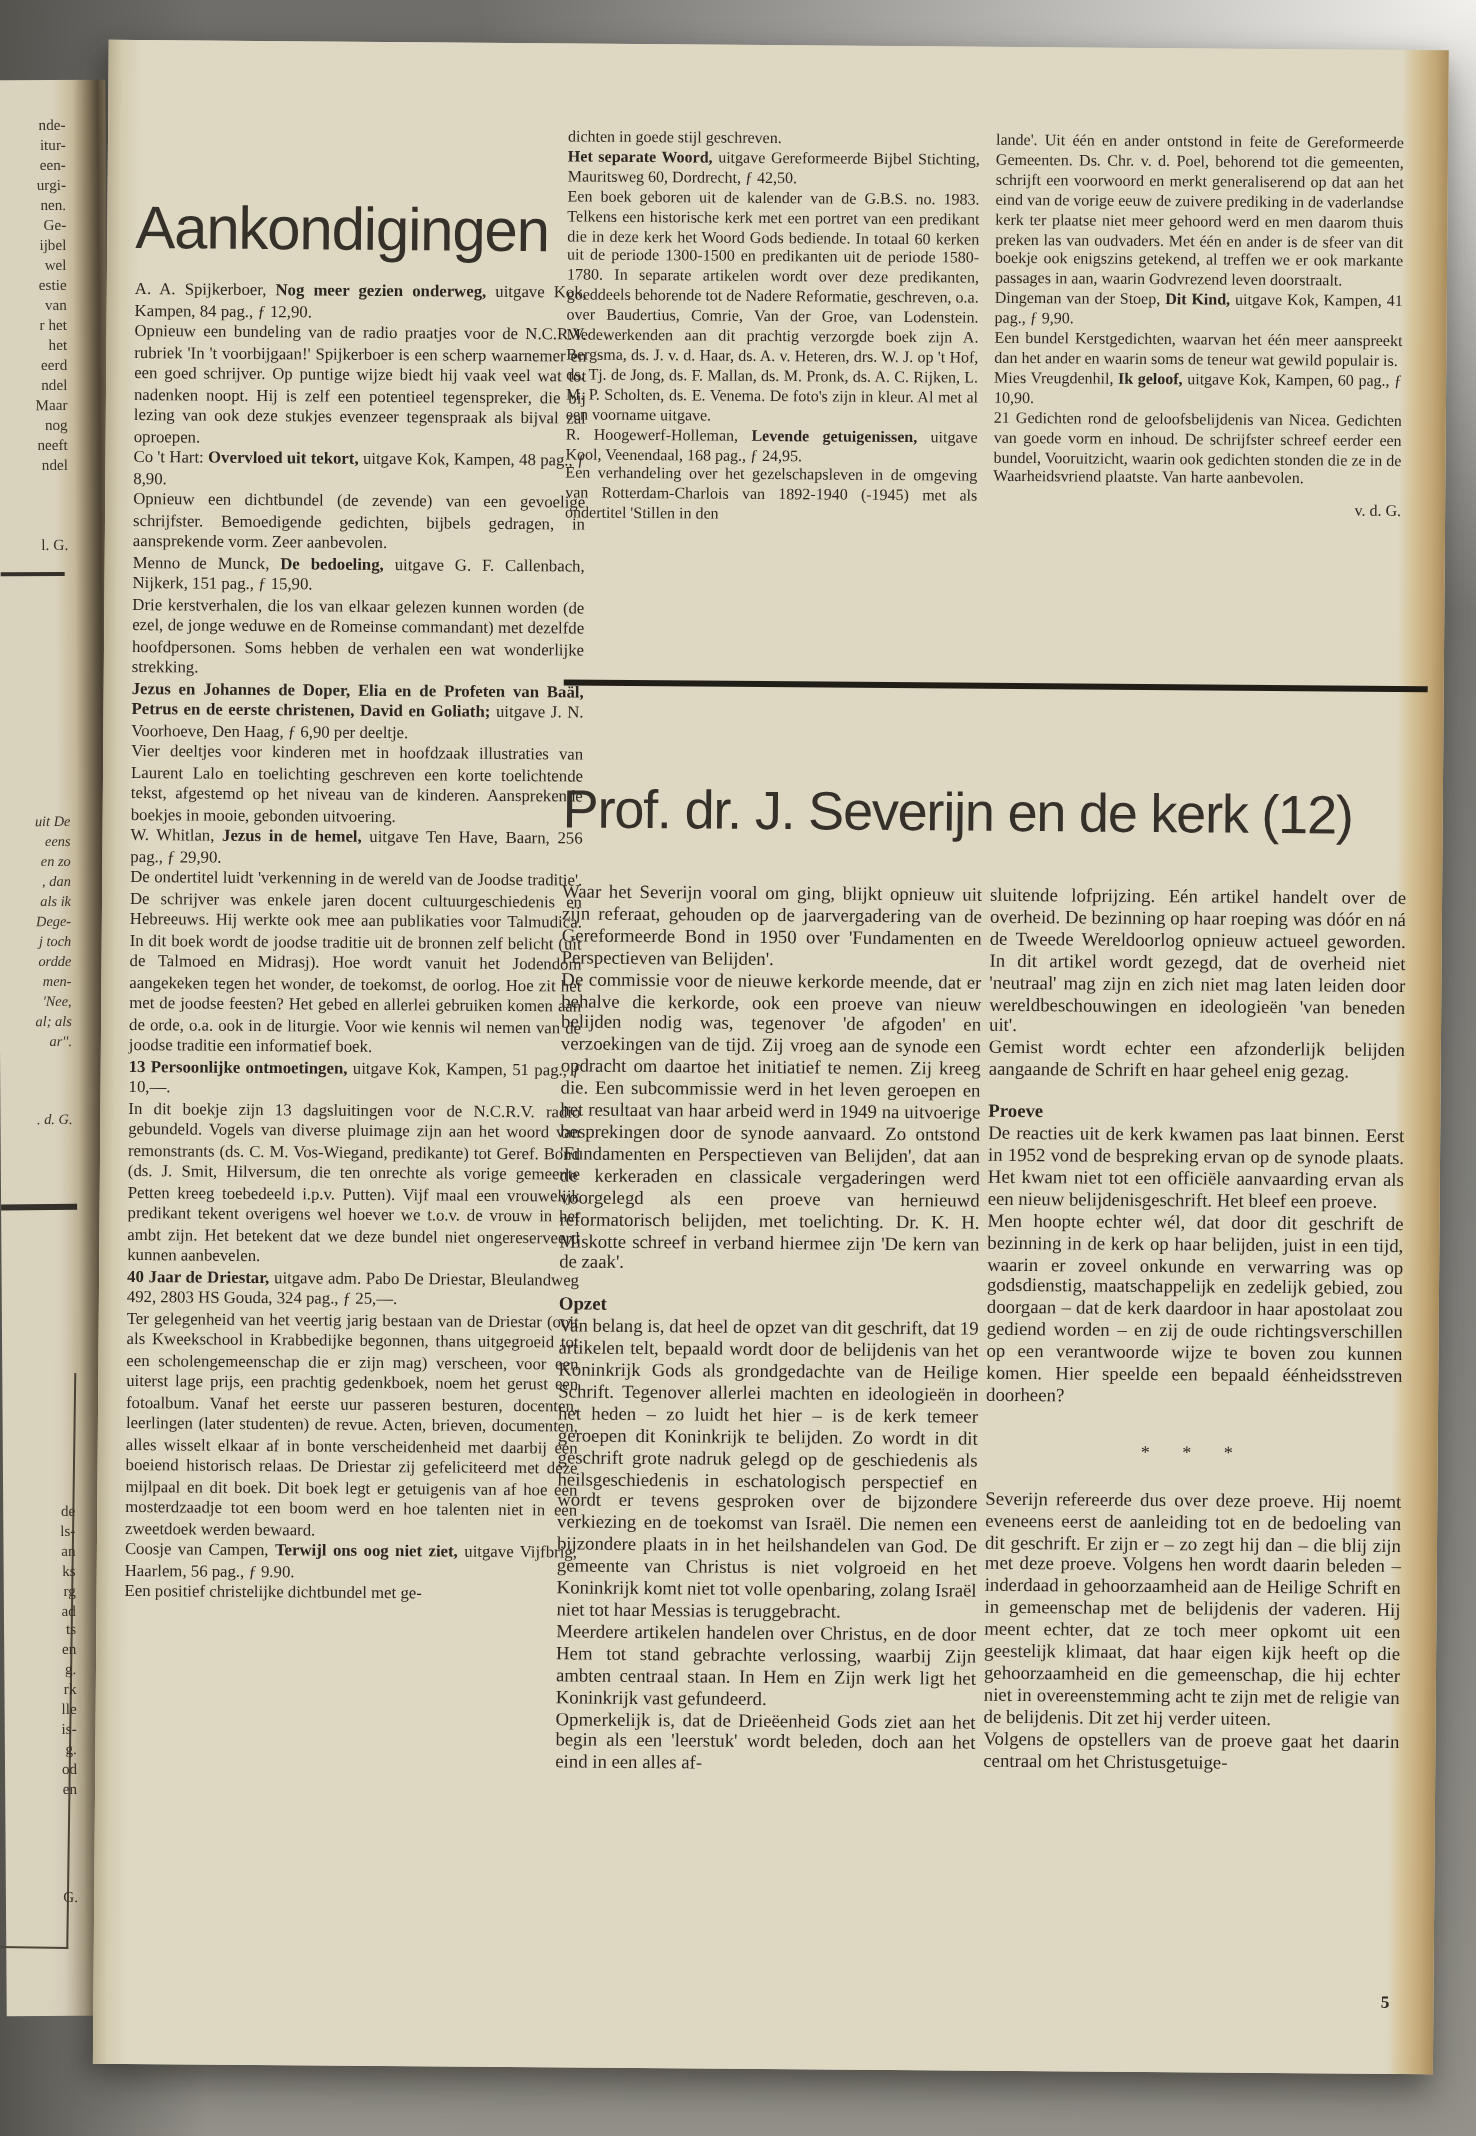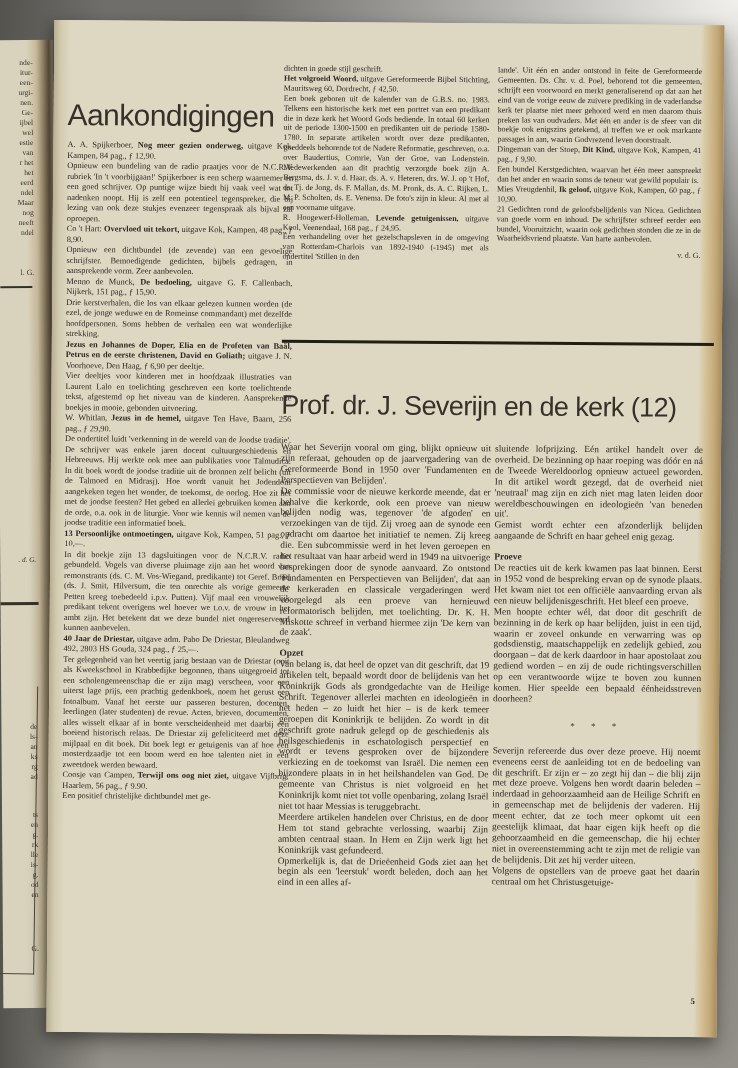--- a/index.html
+++ b/index.html
@@ -12,21 +12,21 @@
       linear-gradient(180deg, #6f6e6a 0%, #81807b 55%, #939189 100%);}
   
   .sliver{position:absolute;left:0;top:40px;width:56px;height:968px;
     transform:rotate(-0.4deg);transform-origin:50% 50%;
     background:linear-gradient(90deg,#d9d2bd 0%,#d9d2bd 52%,#cabd9e 70%,#8f8063 84%,#5f5340 93%,#9a8a6b 100%);
     color:#39332a;}
   .m-block{position:absolute;left:0;width:36px;text-align:right;font-size:7.6px;line-height:10px;white-space:nowrap}
   .m-block.ital{font-style:italic;font-size:7.2px}
   .b1{top:18px}
   .b2{top:366px}
-  .b3{top:682px}
+  .b3{top:711px}
   .b4{top:770px}
   .m-sig{position:absolute;left:0;width:36px;text-align:right;font-size:7.8px}
   .s1{top:228px}
   .s2{top:516px;font-style:italic;font-size:7.2px}
   .s3{top:904px;font-size:7.6px}
   .m-rule{position:absolute;background:#35302a}
   .r1{left:2px;top:246px;width:32px;height:2px}
   .r2{left:0;top:562px;width:38px;height:3px}
   .m-box{position:absolute;left:-18px;top:646px;width:52px;height:288px;
     border-right:1.4px solid #4e4739;border-bottom:1.4px solid #4e4739;transform:rotate(1.2deg)}
@@ -80,20 +80,34 @@
       <div>het</div>
       <div>eerd</div>
       <div>ndel</div>
       <div>Maar</div>
       <div>nog</div>
       <div>neeft</div>
       <div>ndel</div>
     </div>
   <div class="m-sig s1">l. G.</div>
   <div class="m-rule r1"></div>
+  <div class="m-block b2 ital">
+      <div>uit De</div>
+      <div>eens</div>
+      <div>en zo</div>
+      <div>, dan</div>
+      <div>als ik</div>
+      <div>Dege-</div>
+      <div>j toch</div>
+      <div>ordde</div>
+      <div>men-</div>
+      <div>'Nee,</div>
+      <div>al; als</div>
+      <div>ar''.</div>
+    </div>
   <div class="m-sig s2">. d. G.</div>
   <div class="m-rule r2"></div>
   <div class="m-box"></div>
   <div class="m-block b3">
       <div>de</div>
       <div>ls-</div>
       <div>an</div>
       <div>ks</div>
       <div>rg</div>
       <div>ad</div>
@@ -128,22 +142,22 @@
         <p class="t"><span>De ondertitel luidt 'verkenning in de wereld van de Joodse traditie'. De schrijver was enkele jaren docent cultuurgeschiedenis en Hebreeuws. Hij werkte ook mee aan publikaties voor Talmudica. In dit boek wordt de joodse traditie uit de bronnen zelf belicht (uit de Talmoed en Midrasj). Hoe wordt vanuit het Jodendom aangekeken tegen het wonder, de toekomst, de oorlog. Hoe zit het met de joodse feesten? Het gebed en allerlei gebruiken komen aan de orde, o.a. ook in de liturgie. Voor wie kennis wil nemen van de joodse traditie een informatief boek.</span></p>
         <p class="t"><span class="bold">13 Persoonlijke ontmoetingen,</span><span> uitgave Kok, Kampen, 51 pag., ƒ 10,—.</span></p>
         <p class="t"><span>In dit boekje zijn 13 dagsluitingen voor de N.C.R.V. radio gebundeld. Vogels van diverse pluimage zijn aan het woord van remonstrants (ds. C. M. Vos-Wiegand, predikante) tot Geref. Bond (ds. J. Smit, Hilversum, die ten onrechte als vorige gemeente Petten kreeg toebedeeld i.p.v. Putten). Vijf maal een vrouwelijk predikant tekent overigens wel hoever we t.o.v. de vrouw in het ambt zijn. Het betekent dat we deze bundel niet ongereserveerd kunnen aanbevelen.</span></p>
         <p class="t"><span class="bold">40 Jaar de Driestar,</span><span> uitgave adm. Pabo De Driestar, Bleulandweg 492, 2803 HS Gouda, 324 pag., ƒ 25,—.</span></p>
         <p class="t"><span>Ter gelegenheid van het veertig jarig bestaan van de Driestar (ooit als Kweekschool in Krabbedijke begonnen, thans uitgegroeid tot een scholengemeenschap die er zijn mag) verscheen, voor een uiterst lage prijs, een prachtig gedenkboek, noem het gerust een fotoalbum. Vanaf het eerste uur passeren besturen, docenten, leerlingen (later studenten) de revue. Acten, brieven, documenten, alles wisselt elkaar af in bonte verscheidenheid met daarbij een boeiend historisch relaas. De Driestar zij gefeliciteerd met deze mijlpaal en dit boek. Dit boek legt er getuigenis van af hoe een mosterdzaadje tot een boom werd en hoe talenten niet in een zweetdoek werden bewaard.</span></p>
         <p class="t"><span>Coosje van Campen, </span><span class="bold">Terwijl ons oog niet ziet,</span><span> uitgave Vijfbrig, Haarlem, 56 pag., ƒ 9.90.</span></p>
         <p class="t"><span>Een positief christelijke dichtbundel met ge-</span></p>
       </div>
   </div>
   <div class="col ann2">
-      <p class="t"><span>dichten in goede stijl geschrift.</span></p>
-      <p class="t"><span class="bold">Het volgroeid Woord,</span><span> uitgave Gereformeerde Bijbel Stichting, Mauritsweg 60, Dordrecht, ƒ 42,50.</span></p>
+      <p class="t"><span>dichten in goede stijl geschreven.</span></p>
+      <p class="t"><span class="bold">Het separate Woord,</span><span> uitgave Gereformeerde Bijbel Stichting, Mauritsweg 60, Dordrecht, ƒ 42,50.</span></p>
       <p class="t"><span>Een boek geboren uit de kalender van de G.B.S. no. 1983. Telkens een historische kerk met een portret van een predikant die in deze kerk het Woord Gods bediende. In totaal 60 kerken uit de periode 1300-1500 en predikanten uit de periode 1580-1780. In separate artikelen wordt over deze predikanten, goeddeels behorende tot de Nadere Reformatie, geschreven, o.a. over Baudertius, Comrie, Van der Groe, van Lodenstein. Medewerkenden aan dit prachtig verzorgde boek zijn A. Bergsma, ds. J. v. d. Haar, ds. A. v. Heteren, drs. W. J. op 't Hof, ds. Tj. de Jong, ds. F. Mallan, ds. M. Pronk, ds. A. C. Rijken, L. M. P. Scholten, ds. E. Venema. De foto's zijn in kleur. Al met al een voorname uitgave.</span></p>
       <p class="t"><span>R. Hoogewerf-Holleman, </span><span class="bold">Levende getuigenissen,</span><span> uitgave Kool, Veenendaal, 168 pag., ƒ 24,95.</span></p>
       <p class="t"><span>Een verhandeling over het gezelschapsleven in de omgeving van Rotterdam-Charlois van 1892-1940 (-1945) met als ondertitel 'Stillen in den</span></p>
     </div>
   <div class="col ann3">
       <p class="t"><span>lande'. Uit één en ander ontstond in feite de Gereformeerde Gemeenten. Ds. Chr. v. d. Poel, behorend tot die gemeenten, schrijft een voorwoord en merkt generaliserend op dat aan het eind van de vorige eeuw de zuivere prediking in de vaderlandse kerk ter plaatse niet meer gehoord werd en men daarom thuis preken las van oudvaders. Met één en ander is de sfeer van dit boekje ook enigszins getekend, al treffen we er ook markante passages in aan, waarin Godvrezend leven doorstraalt.</span></p>
       <p class="t"><span>Dingeman van der Stoep, </span><span class="bold">Dit Kind,</span><span> uitgave Kok, Kampen, 41 pag., ƒ 9,90.</span></p>
       <p class="t"><span>Een bundel Kerstgedichten, waarvan het één meer aanspreekt dan het ander en waarin soms de teneur wat gewild populair is.</span></p>
       <p class="t"><span>Mies Vreugdenhil, </span><span class="bold">Ik geloof,</span><span> uitgave Kok, Kampen, 60 pag., ƒ 10,90.</span></p>
       <p class="t"><span>21 Gedichten rond de geloofsbelijdenis van Nicea. Gedichten van goede vorm en inhoud. De schrijfster schreef eerder een bundel, Vooruitzicht, waarin ook gedichten stonden die ze in de Waarheidsvriend plaatste. Van harte aanbevolen.</span></p>

